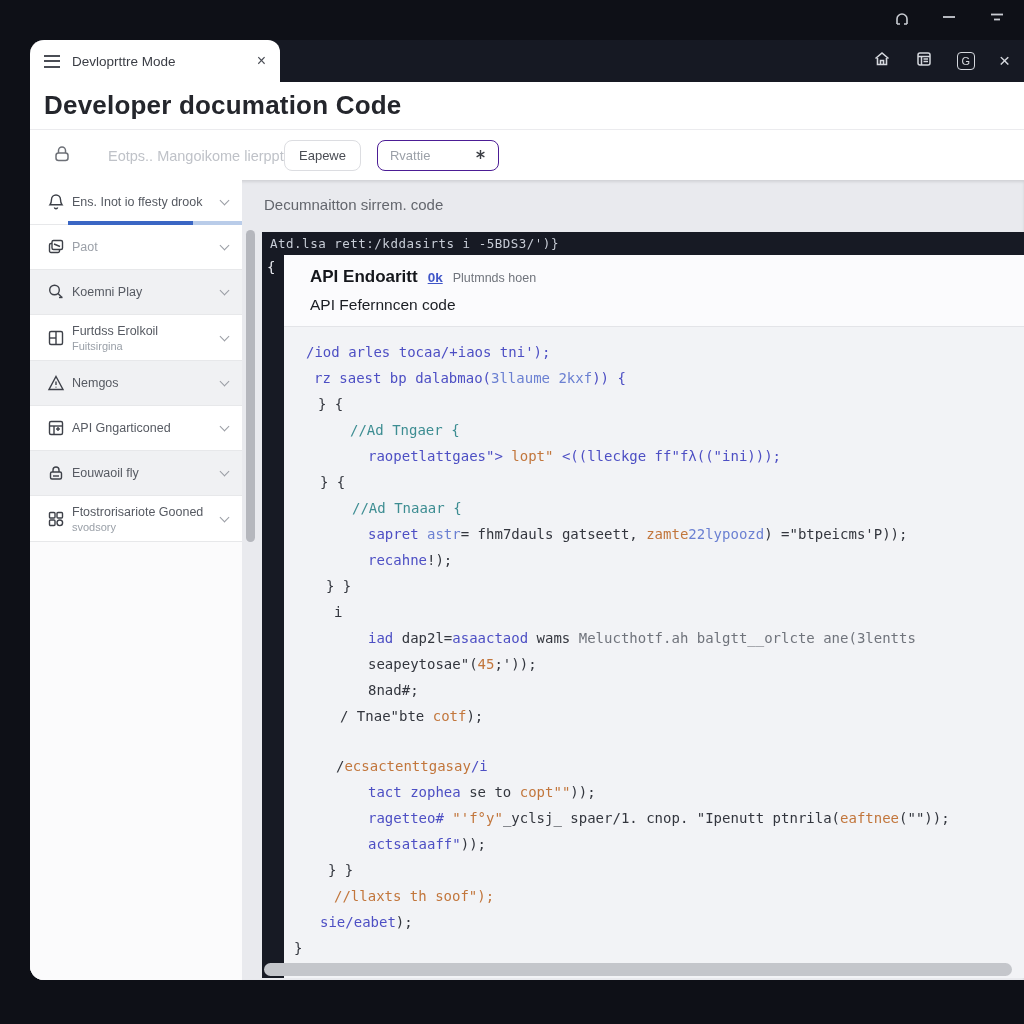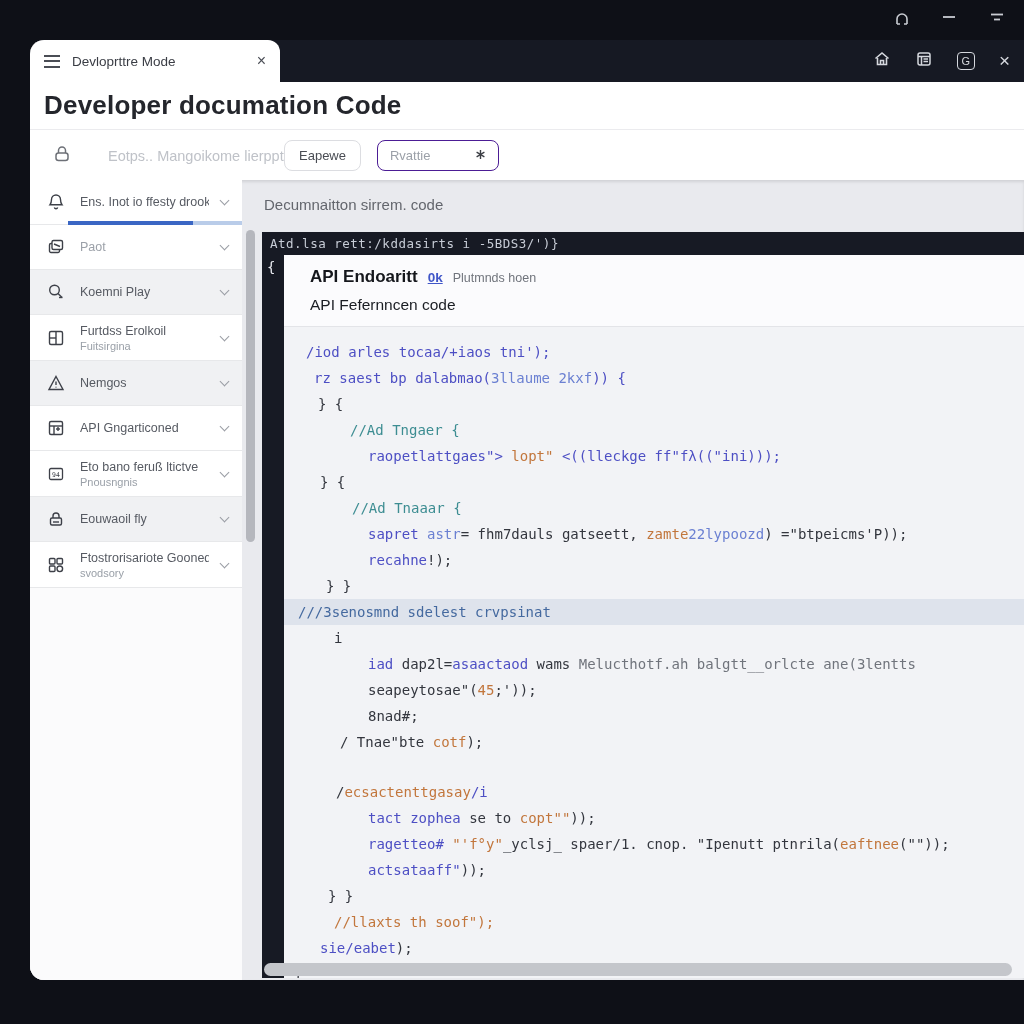--- a/index.html
+++ b/index.html
@@ -31,21 +31,21 @@
   .toolbar { position:absolute; left:0; top:91px; right:0; height:49px; background:#fff; display:flex; align-items:center; padding-left:22px; gap:16px; }
   .search-ph { font-size:14.5px; color:#bfc2c8; margin-left:20px; width:160px; white-space:nowrap; }
   .btn { border:1px solid #dcdde1; border-radius:8px; background:#fff; padding:7px 14px; font-size:13px; color:#4a4d54; font-family:inherit; }
   .dropdown { border:1px solid #4c1d95; border-radius:8px; background:#fff; padding:7px 12px; width:122px; display:flex; align-items:center; justify-content:space-between; font-size:13px; color:#9ba0a8; }
 
   
   .content { position:absolute; left:0; top:140px; right:0; bottom:0; background:#e9eaee; box-shadow:inset 0 2px 3px rgba(0,0,0,.10); }
 
   
   .sidebar { position:absolute; left:0; top:0; width:212px; bottom:0; background:#fbfbfc; }
-  .s-row { position:relative; display:flex; align-items:center; gap:12px; padding:0 14px 0 16px; border-bottom:1px solid #e7e8ea; background:#fff; }
+  .s-row { position:relative; display:flex; align-items:center; gap:4px; padding:0 14px 0 16px; border-bottom:1px solid #e7e8ea; background:#fff; }
   .s-row.h1 { height:45px; } .s-row.tall { height:46px; }
   .s-row.shaded { background:#f0f1f3; }
   .s-row .s-ic { flex:0 0 22px; color:#3d4048; display:flex; }
   .s-txt { flex:1; min-width:0; }
   .s-label { font-size:12.5px; color:#565a62; white-space:nowrap; overflow:hidden; }
   .s-label.muted { color:#9ba0a8; }
   .s-sub { font-size:11px; color:#9aa0a8; margin-top:2px; white-space:nowrap; }
   .chev { width:7px; height:7px; border-right:1.6px solid #9a9da4; border-bottom:1.6px solid #9a9da4; transform:rotate(45deg); margin-top:-3px; flex:0 0 auto; }
   .s-active-bar { position:absolute; left:38px; right:0; bottom:-1px; height:4px; background:linear-gradient(to right,#3a66c4 0 72%,#b9cce9 72% 100%); }
   .side-scrollbar { position:absolute; left:216px; top:50px; width:9px; height:312px; background:#b5b7bd; border-radius:6px; }
@@ -222,33 +222,20 @@
                 <line x1="8" y1="8" x2="8" y2="16.5"></line>
                 <line x1="10" y1="11" x2="14" y2="11"></line>
                 <line x1="12" y1="9" x2="12" y2="13"></line>
               </svg>
             </span>
             <div class="s-txt">
               <div class="s-label">API Gngarticoned</div>
             </div>
             <span class="chev"></span>
           </div>
-          <div class="s-row tall">
-            <span class="s-ic">
-              <svg width="20" height="20" viewBox="0 0 20 20" fill="none" stroke="#3d4048" stroke-width="1.3">
-                <rect x="3.5" y="4.5" width="13" height="11" rx="1.5"></rect>
-                <text x="10" y="12.8" font-size="6.5" text-anchor="middle" fill="#3d4048" stroke="none" font-family="DejaVu Sans Mono, monospace">94</text>
-              </svg>
-            </span>
-            <div class="s-txt">
-              <div class="s-label">Eto bano feruß ltictve</div>
-              <div class="s-sub">Pnousngnis</div>
-            </div>
-            <span class="chev"></span>
-          </div>
           <div class="s-row h1 shaded">
             <span class="s-ic">
               <svg width="20" height="20" viewBox="0 0 20 20" fill="none" stroke="#3d4048" stroke-width="1.4">
                 <rect x="4.5" y="9" width="11" height="7" rx="1.5"></rect>
                 <path d="M7 9 V7 a3 3 0 0 1 6 0 v2"></path>
                 <line x1="7" y1="13" x2="13" y2="13"></line>
               </svg>
             </span>
             <div class="s-txt">
               <div class="s-label">Eouwaoil fly</div>
@@ -293,21 +280,20 @@
               <div class="code-line" style="padding-left: 22px;"><span class="seg-k">/iod arles tocaa/+iaos tni');</span></div>
               <div class="code-line" style="padding-left: 30px;"><span class="seg-k">rz saest bp dalabmao(</span><span class="seg-k2">3llaume 2kxf</span><span class="seg-k">)) {</span></div>
               <div class="code-line" style="padding-left: 34px;"><span class="seg-d">} {</span></div>
               <div class="code-line" style="padding-left: 66px;"><span class="seg-t">//Ad Tngaer {</span></div>
               <div class="code-line" style="padding-left: 84px;"><span class="seg-k">raopetlattgaes"&gt; </span><span class="seg-o">lopt"</span><span class="seg-k"> &lt;((lleckge ff"fλ(("ini)));</span></div>
               <div class="code-line" style="padding-left: 36px;"><span class="seg-d">} {</span></div>
               <div class="code-line" style="padding-left: 68px;"><span class="seg-t">//Ad Tnaaar {</span></div>
               <div class="code-line" style="padding-left: 84px;"><span class="seg-k">sapret </span><span class="seg-k2">astr</span><span class="seg-d">= fhm7dauls gatseett, </span><span class="seg-o">zamte</span><span class="seg-k2">22lypoozd</span><span class="seg-d">) ="btpeicms'P));</span></div>
               <div class="code-line" style="padding-left: 84px;"><span class="seg-k">recahne</span><span class="seg-d">!);</span></div>
               <div class="code-line" style="padding-left: 42px;"><span class="seg-d">} }</span></div>
-              <div class="code-line hl" style="padding-left: 14px;"><span class="seg-b">///3senosmnd sdelest crvpsinat</span></div>
               <div class="code-line" style="padding-left: 50px;"><span class="seg-d">i</span></div>
               <div class="code-line" style="padding-left: 84px;"><span class="seg-k">iad </span><span class="seg-d">dap2l=</span><span class="seg-k">asaactaod</span><span class="seg-d"> wams </span><span class="seg-g">Melucthotf.ah balgtt__orlcte ane(3lentts</span></div>
               <div class="code-line" style="padding-left: 84px;"><span class="seg-d">seapeytosae"(</span><span class="seg-o">45</span><span class="seg-d">;'));</span></div>
               <div class="code-line" style="padding-left: 84px;"><span class="seg-d">8nad#;</span></div>
               <div class="code-line" style="padding-left: 56px;"><span class="seg-d">/ Tnae"bte </span><span class="seg-o">cotf</span><span class="seg-d">);</span></div>
               <div class="code-line" style="padding-left: 52px; margin-top: 24px;"><span class="seg-d">/</span><span class="seg-o">ecsactenttgasay</span><span class="seg-k">/i</span></div>
               <div class="code-line" style="padding-left: 84px;"><span class="seg-k">tact zophea </span><span class="seg-d">se to </span><span class="seg-o">copt""</span><span class="seg-d">));</span></div>
               <div class="code-line" style="padding-left: 84px;"><span class="seg-k">ragetteo# </span><span class="seg-o">"'f°y"</span><span class="seg-d">_yclsj_ spaer/1. cnop. "Ipenutt ptnrila(</span><span class="seg-o">eaftnee</span><span class="seg-d">(""));</span></div>
               <div class="code-line" style="padding-left: 84px;"><span class="seg-k">actsataaff"</span><span class="seg-d">));</span></div>
               <div class="code-line" style="padding-left: 44px;"><span class="seg-d">} }</span></div>

